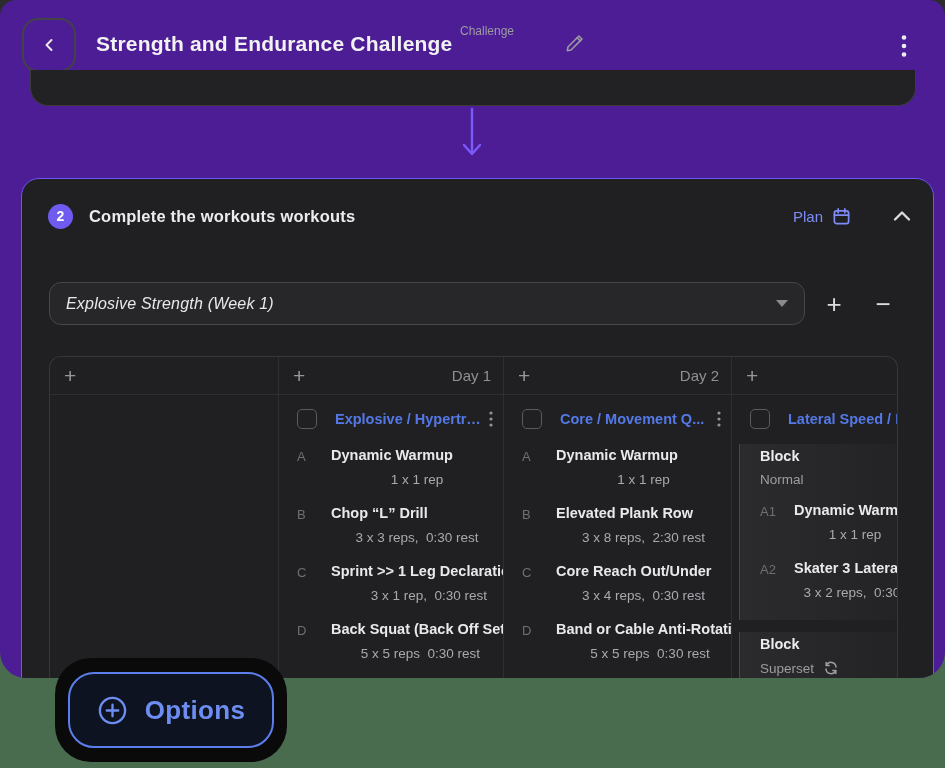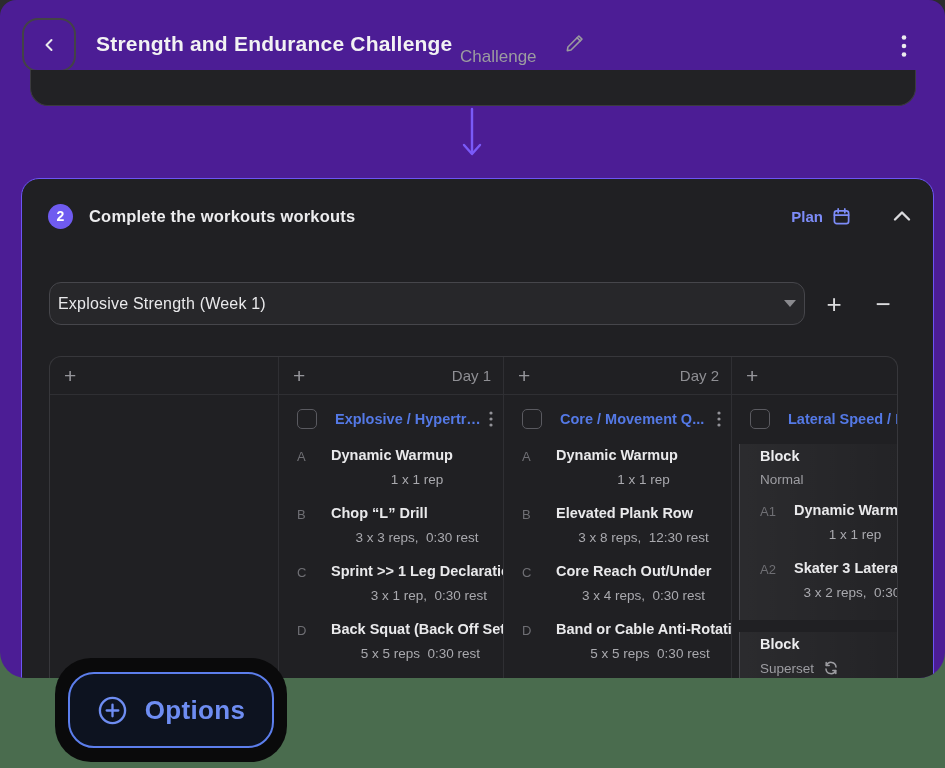--- a/index.html
+++ b/index.html
@@ -8,46 +8,46 @@
   .top-backdrop { position:absolute; top:0; left:0; right:0; height:42px; background:#2c2c2e; }
 
   .window { position:absolute; left:0; top:0; width:945px; height:678px; background:#4c1d95;
             border-radius:16px 16px 26px 26px; overflow:hidden; }
 
   
   .topbar { position:absolute; left:0; top:0; width:100%; height:80px; }
   .back-btn { position:absolute; left:22px; top:18px; width:54px; height:54px; border:2px solid #434346;
               border-radius:16px; background:transparent; display:flex; align-items:center; justify-content:center; cursor:pointer; }
   .page-title { position:absolute; left:96px; top:32px; font-size:21px; font-weight:700; color:#f2f2f3; letter-spacing:.2px; }
-  .type-label { position:absolute; left:460px; top:47px; font-size:17px; color:#9c9ca0; }
+  .type-label { position:absolute; left:460px; top:24px; font-size:12px; color:#9c9ca0; }
   .edit-icon { position:absolute; left:564px; top:33px; }
   .menu-btn { position:absolute; left:886px; top:28px; width:36px; height:36px; background:transparent; border:none;
               display:flex; align-items:center; justify-content:center; cursor:pointer; }
 
   
   .prev-card { position:absolute; left:30px; top:70px; width:886px; height:36px; background:#222225;
                border:1px solid #3b3b3f; border-top:none; border-radius:0 0 18px 18px; }
 
   
   .flow-arrow { position:absolute; left:460px; top:107px; }
 
   
   .step-card { position:absolute; left:21px; top:178px; width:913px; height:560px; background:#202023;
                border:1.5px solid #6c55f4; border-radius:18px; }
   .step-header { position:absolute; left:26px; top:15px; right:22px; height:44px; display:flex; align-items:center; }
   .step-badge { width:25px; height:25px; border-radius:50%; background:#6f5bf0; color:#fff; font-size:14px; font-weight:700;
                 display:flex; align-items:center; justify-content:center; flex:0 0 auto; }
   .step-title { margin-left:16px; font-size:16.5px; font-weight:600; color:#ececee; letter-spacing:.2px; }
   .spacer { flex:1; }
-  .plan-link { display:flex; align-items:center; gap:9px; color:#7d8cf8; font-size:15px; font-weight:700; cursor:pointer; }
+  .plan-link { display:flex; align-items:center; gap:9px; color:#7d8cf8; font-size:15px; font-weight:400; cursor:pointer; }
   .collapse-btn { margin-left:42px; background:transparent; border:none; cursor:pointer; display:flex; align-items:center; }
 
   
   .week-select { position:absolute; left:27px; top:103px; width:756px; height:43px; background:#27272a;
-                 border:1px solid #46464b; border-radius:12px; display:flex; align-items:center; padding:0 8px; cursor:pointer; }
+                 border:1px solid #46464b; border-radius:12px; display:flex; align-items:center; padding:0 16px; cursor:pointer;font-style:italic; }
   .week-select-value { font-size:16px; color:#e9e9eb; letter-spacing:.2px; flex:1; }
   .caret-down { width:0; height:0; border-left:6px solid transparent; border-right:6px solid transparent;
                 border-top:7px solid #8a8a8e; }
   .icon-btn { position:absolute; top:106px; width:38px; height:38px; background:transparent; border:none; color:#dcdcde;
               font-size:26px; font-weight:300; line-height:36px; text-align:center; cursor:pointer; }
   .add-week { left:793px; }
   .remove-week { left:842px; }
 
   
   .grid { position:absolute; left:27px; top:177px; width:849px; height:420px; border:1px solid #37373b;
@@ -243,21 +243,21 @@
           </div>
           <div class="items">
             <div class="ex">
               <span class="ex-label">A</span>
               <span class="ex-name">Dynamic Warmup</span>
               <span class="ex-detail">1 x 1 rep</span>
             </div>
             <div class="ex">
               <span class="ex-label">B</span>
               <span class="ex-name">Elevated Plank Row</span>
-              <span class="ex-detail">3 x 8 reps,  12:30 rest</span>
+              <span class="ex-detail">3 x 8 reps,  2:30 rest</span>
             </div>
             <div class="ex">
               <span class="ex-label">C</span>
               <span class="ex-name">Core Reach Out/Under</span>
               <span class="ex-detail">3 x 4 reps,  0:30 rest</span>
             </div>
             <div class="ex">
               <span class="ex-label">D</span>
               <span class="ex-name">Band or Cable Anti-Rotati...</span>
               <span class="ex-detail">5 x 5 reps  0:30 rest</span>

